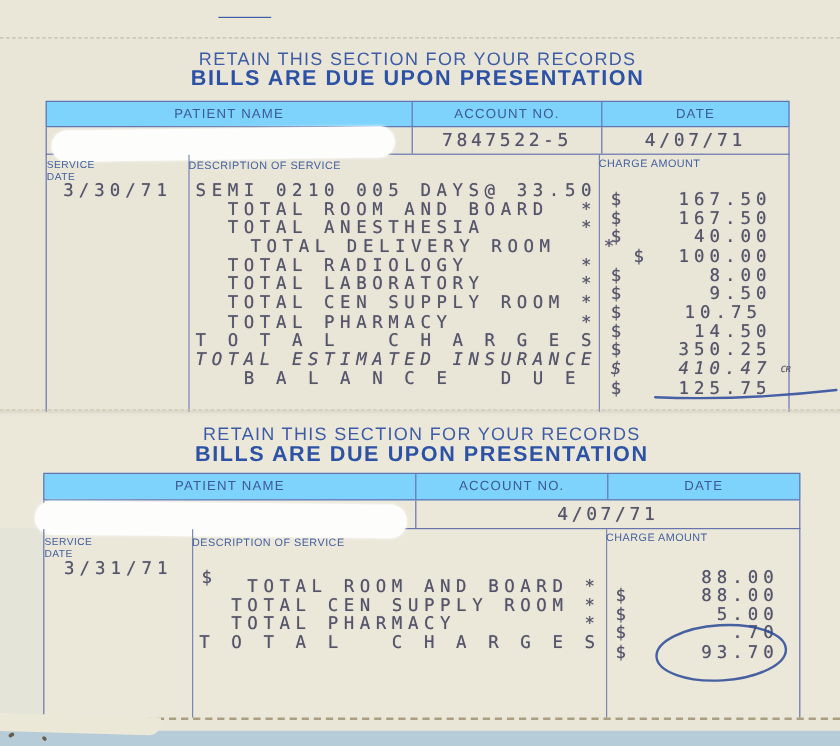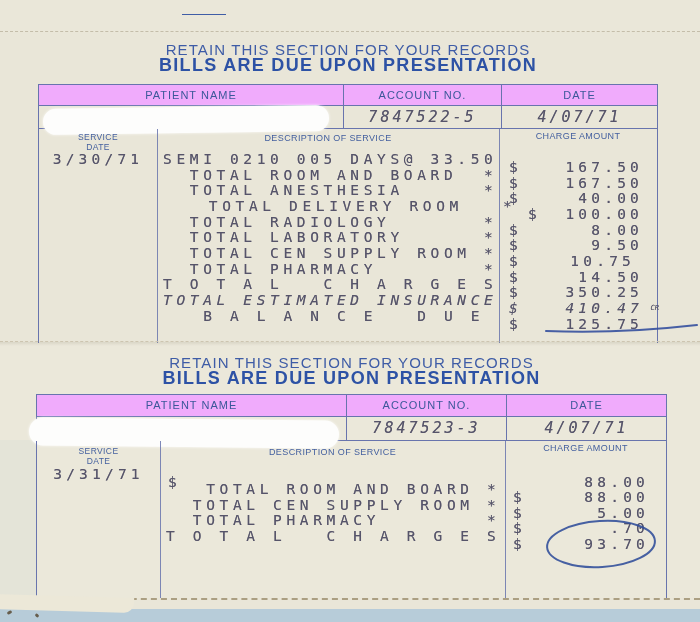--- a/index.html
+++ b/index.html
@@ -33,37 +33,37 @@
   .speck { position:absolute; width:5px; height:3px; background:#675e4d; border-radius:2px; }
   .speck.s1 { left:7px; top:611px; transform:rotate(-30deg); }
   .speck.s2 { left:35px; top:614px; transform:rotate(40deg); width:4px; }
 
   .retain { position:absolute; width:620px; text-align:center;
     font-size:15px; color:#3e5ca6; letter-spacing:1.1px; }
   .bill-title { position:absolute; width:620px; text-align:center;
     font-size:18px; font-weight:bold; color:#2d52a5; letter-spacing:1.3px; }
 
   .bill-table { position:absolute; }
-  .hdr { display:flex; background:#f0abfc; border:1px solid #6874ad; }
+  .hdr { display:flex; background:#7dd3fc; border:1px solid #6874ad; }
   .hdr .cell { text-align:center; font-size:11px; color:#3b5899; letter-spacing:1px;
     border-left:1px solid #6874ad; overflow:hidden; }
   .hdr .cell:first-child { border-left:none; }
   .vals { display:flex; border:1px solid #6874ad; border-top:none; position:relative; }
-  .vals .cell { text-align:center; border-left:1px solid #6874ad; position:relative; overflow:visible;font-style:italic; }
+  .vals .cell { text-align:center; border-left:1px solid #6874ad; position:relative; overflow:visible; }
   .vals .cell:first-child { border-left:none; }
   .type { font-family:"DejaVu Sans Mono", monospace; color:#56546a;
     text-shadow:0 0 0.6px rgba(86,84,106,0.65); }
   .vals .type-val { font-size:15px; letter-spacing:3px; }
 
   .redaction { position:absolute; background:#fdfdfc; border-radius:14px;
     box-shadow:0 0 3px rgba(255,255,255,0.9); }
 
   .tbody { position:relative; border-left:1px solid #6874ad; border-right:1px solid #6874ad; }
   .vline { position:absolute; top:0; bottom:0; width:1px; background:rgba(104,116,173,0.85); }
-  .colhead { position:absolute; text-align:center; font-size:8.5px; color:#44609f;
+  .colhead { position:absolute; font-size:8.5px; color:#44609f;
     letter-spacing:0.4px; line-height:10px; }
   .rows { position:absolute; left:0; right:0; }
   .row { display:flex; align-items:center;justify-content:flex-end; }
   .c-date { text-align:center; font-size:14.5px; letter-spacing:4.2px; }
   .c-desc { white-space:pre; font-size:14.5px; letter-spacing:4.65px; padding-left:6px; overflow:visible; }
   .c-chg { position:relative; flex:1; font-size:14.5px; }
   .cur { position:absolute; }
   .amt { position:absolute; letter-spacing:4.2px; }
   .cr-mark { position:absolute; font-size:7px; letter-spacing:0; color:#56546a;
     font-family:"DejaVu Sans Mono", monospace; }
@@ -216,21 +216,20 @@
   <div class="bill-table" style="left:36px; top:394px; width:631px;">
     <div class="hdr" style="height:23px; line-height:21px;">
       <div class="cell" style="width:309px;">PATIENT NAME</div>
       <div class="cell" style="width:160px;">ACCOUNT NO.</div>
       <div class="cell" style="flex:1;">DATE</div>
     </div>
     <div class="vals" style="height:24px; line-height:23px;">
       <div class="cell" style="width:309px;">
         <div class="redaction" style="left:-8px; top:2px; width:310px; height:28px; transform:rotate(0.6deg);"></div>
       </div>
-      <div class="cell type type-val" style="width:160px;">7847523-3</div>
       <div class="cell type type-val" style="flex:1;">4/07/71</div>
     </div>
     <div class="tbody" style="height:157px;">
       <div class="vline" style="left:123px;"></div>
       <div class="vline" style="left:468px;"></div>
       <div class="colhead" style="left:0; top:5px; width:123px;">
         <div>SERVICE</div>
         <div>DATE</div>
       </div>
       <div class="colhead" style="left:123px; top:6px; width:345px; font-size:9px;">DESCRIPTION OF SERVICE</div>

